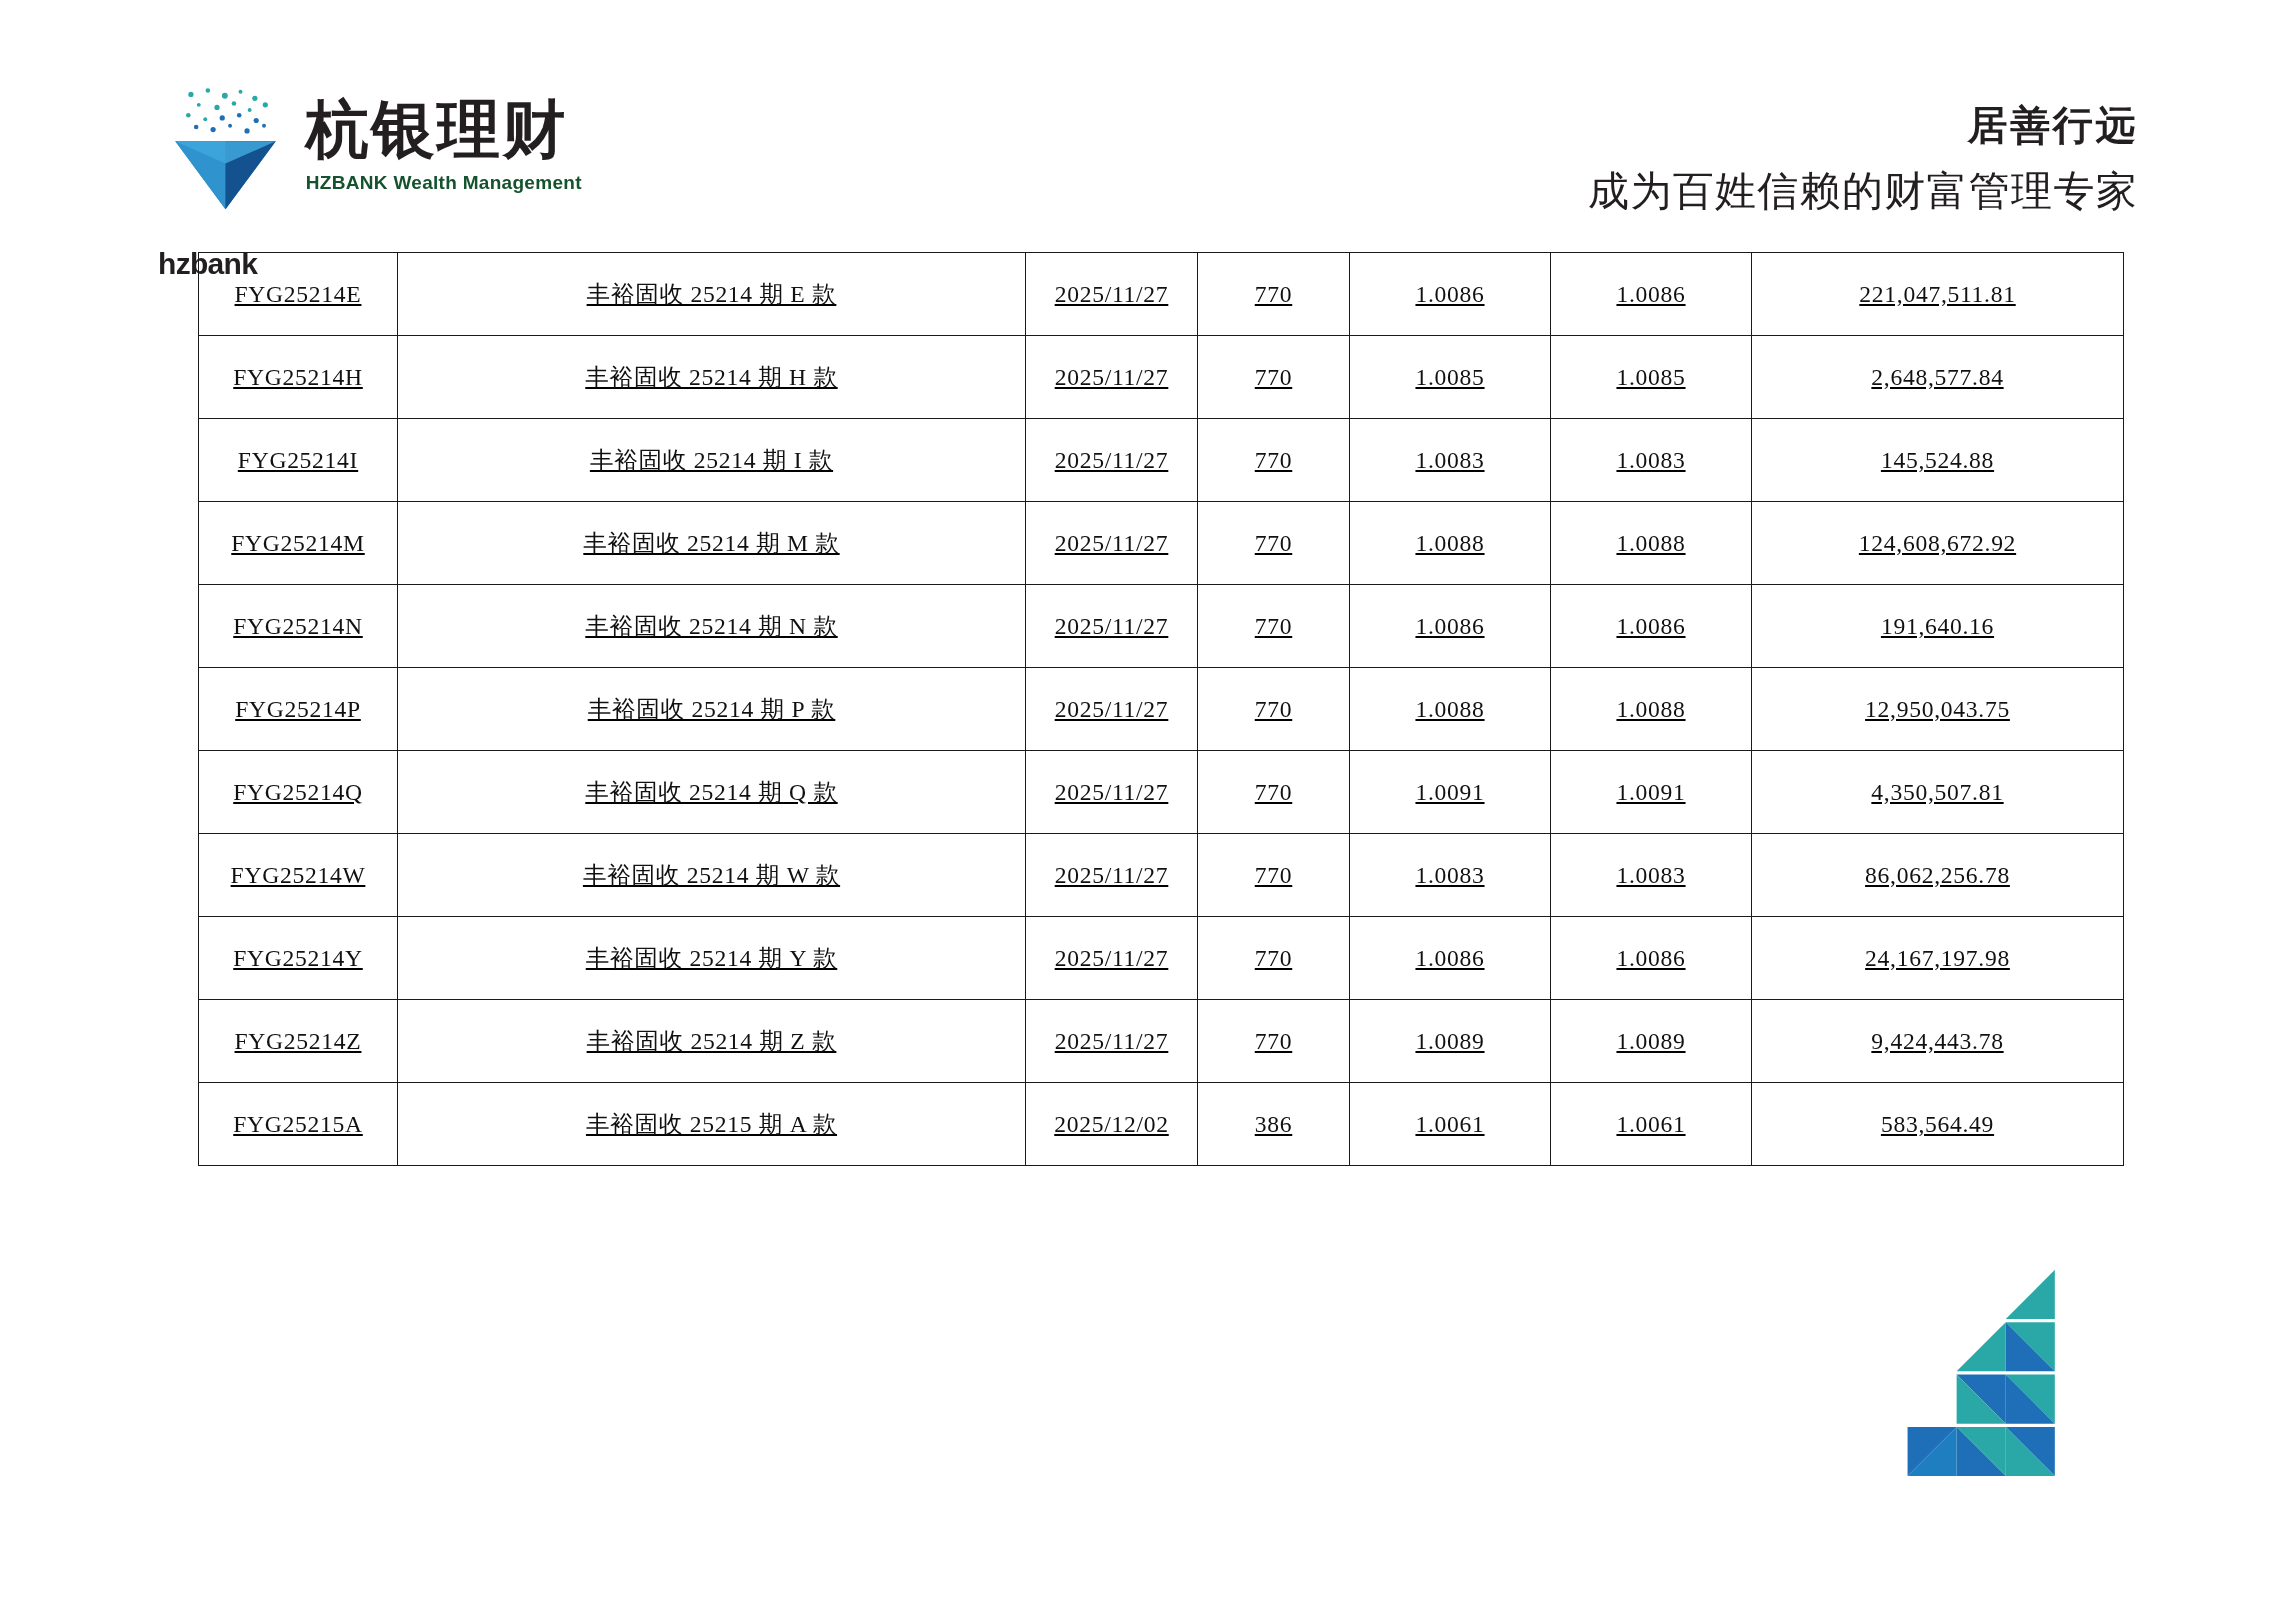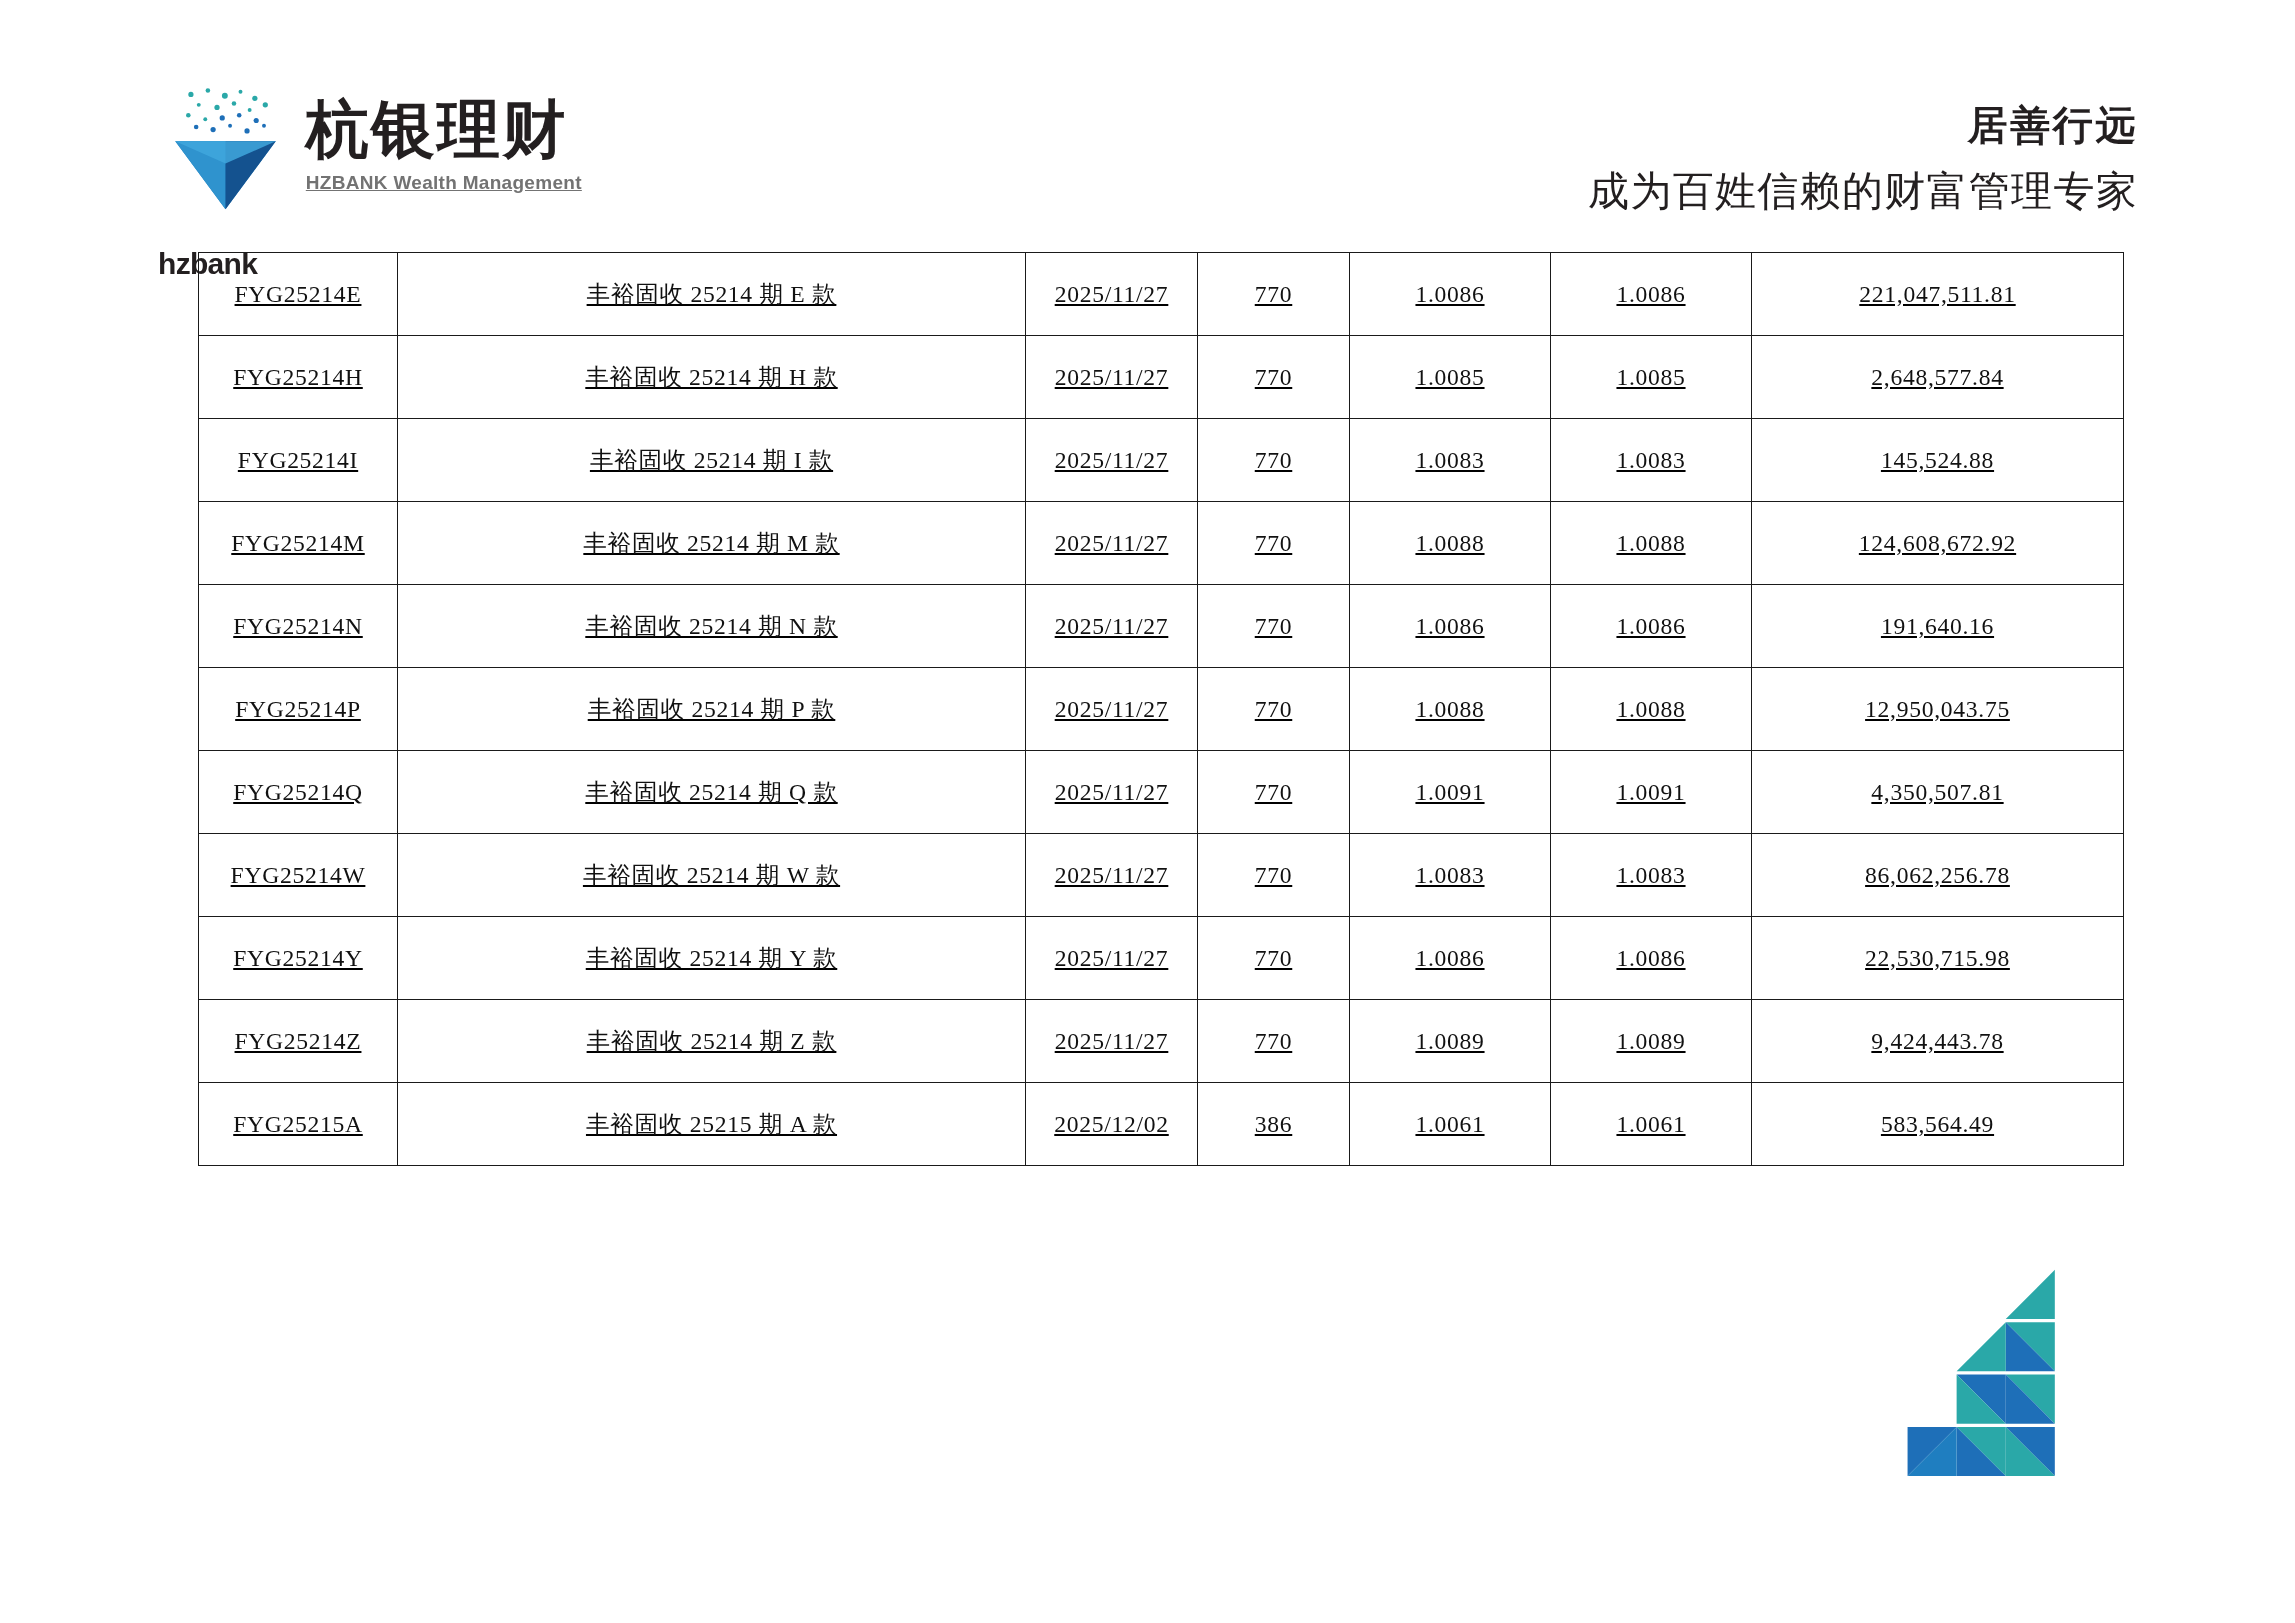--- a/index.html
+++ b/index.html
@@ -55,24 +55,23 @@
     color: #231f20;
     line-height: 1.05;
     white-space: nowrap;
   }
 
   .brand-en {
     font-family: "Liberation Sans", sans-serif;
     font-weight: bold;
     font-size: 19px;
     letter-spacing: 0.3px;
-    color: #737373;
+    color: #14532d;
     margin-top: 9.2px;
     white-space: nowrap;
-    text-decoration: underline;
   }
 
   .brand-hzbank {
     position: absolute;
     left: 158px;
     top: 169px;
     font-family: "Liberation Sans", sans-serif;
     font-weight: bold;
     font-size: 30px;
     color: #231f20;
@@ -295,21 +294,21 @@
         <td class="c-amount">86,062,256.78</td>
       </tr>
 
       <tr>
         <td class="c-code">FYG25214Y</td>
         <td class="c-name">丰裕固收 25214 期 Y 款</td>
         <td class="c-date">2025/11/27</td>
         <td class="c-days">770</td>
         <td class="c-nav">1.0086</td>
         <td class="c-cum">1.0086</td>
-        <td class="c-amount">22,530,715.98</td>
+        <td class="c-amount">24,167,197.98</td>
       </tr>
 
       <tr>
         <td class="c-code">FYG25214Z</td>
         <td class="c-name">丰裕固收 25214 期 Z 款</td>
         <td class="c-date">2025/11/27</td>
         <td class="c-days">770</td>
         <td class="c-nav">1.0089</td>
         <td class="c-cum">1.0089</td>
         <td class="c-amount">9,424,443.78</td>

